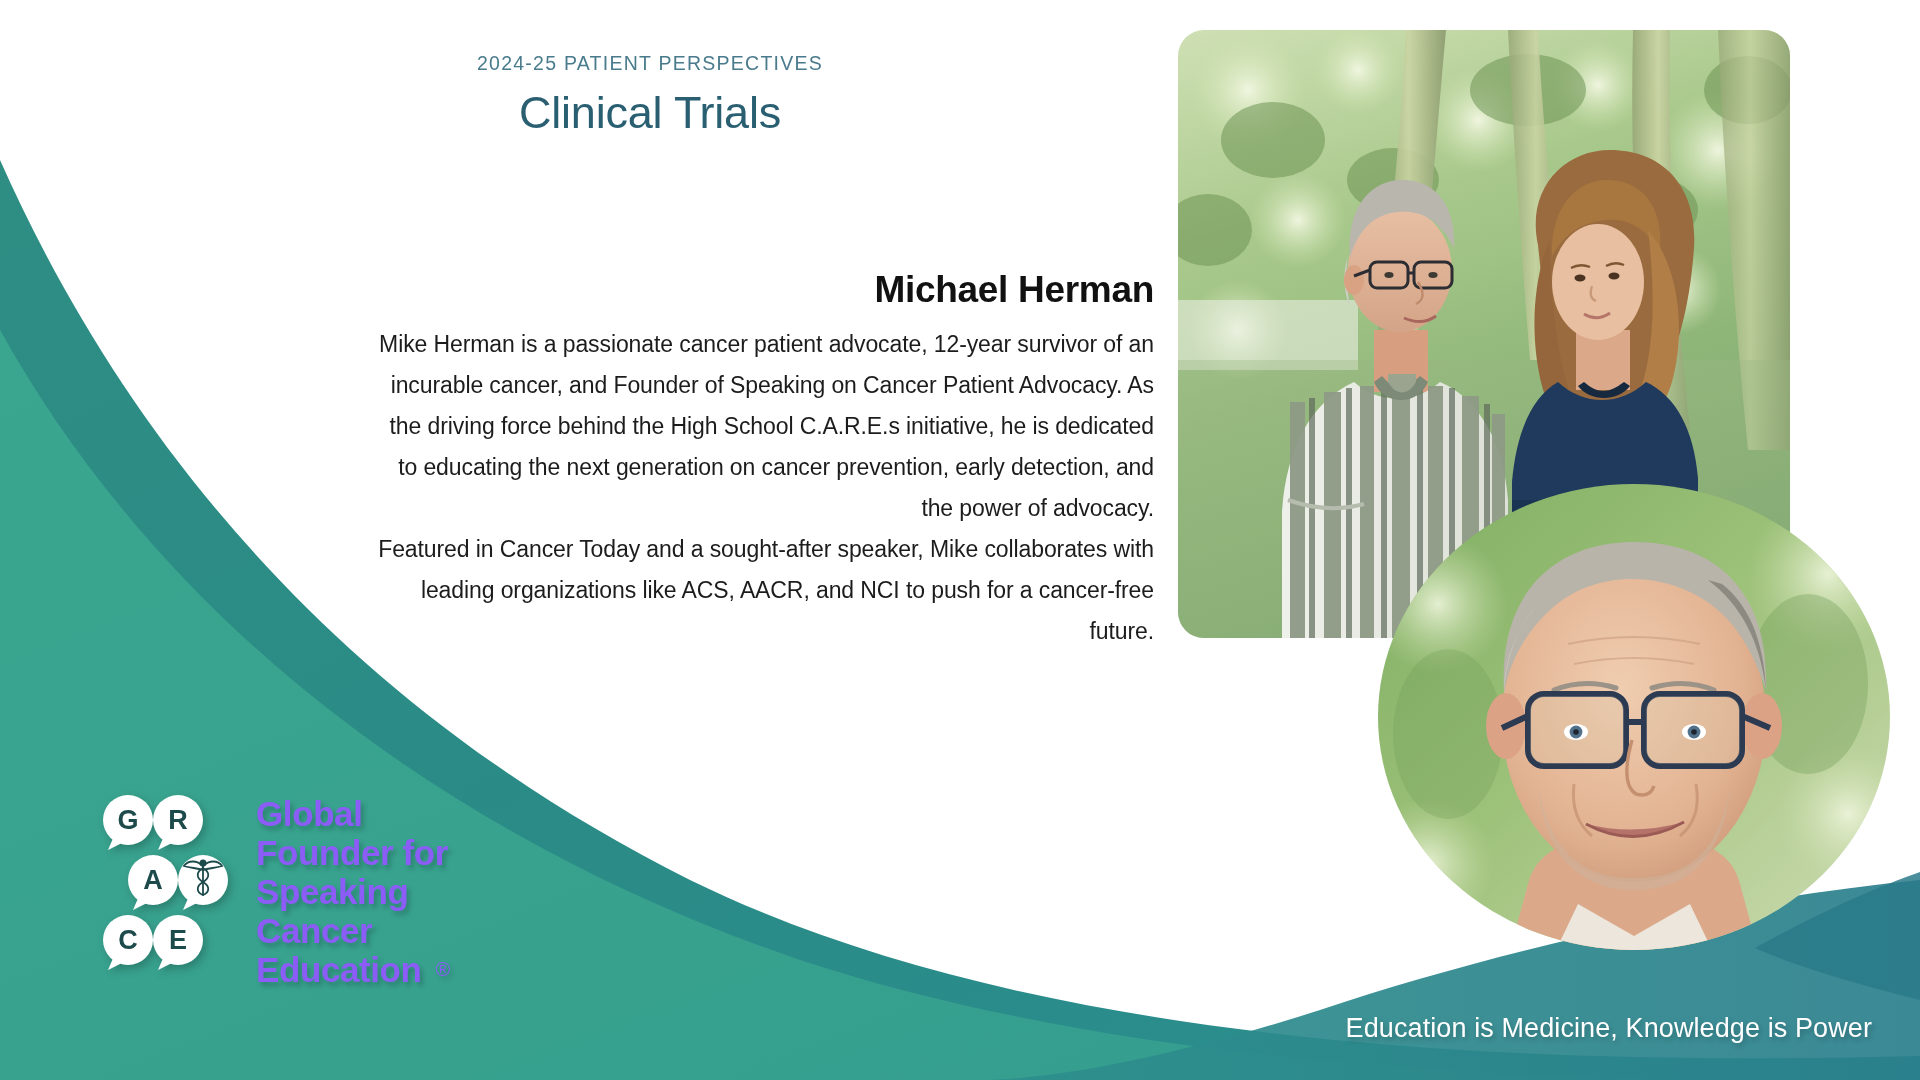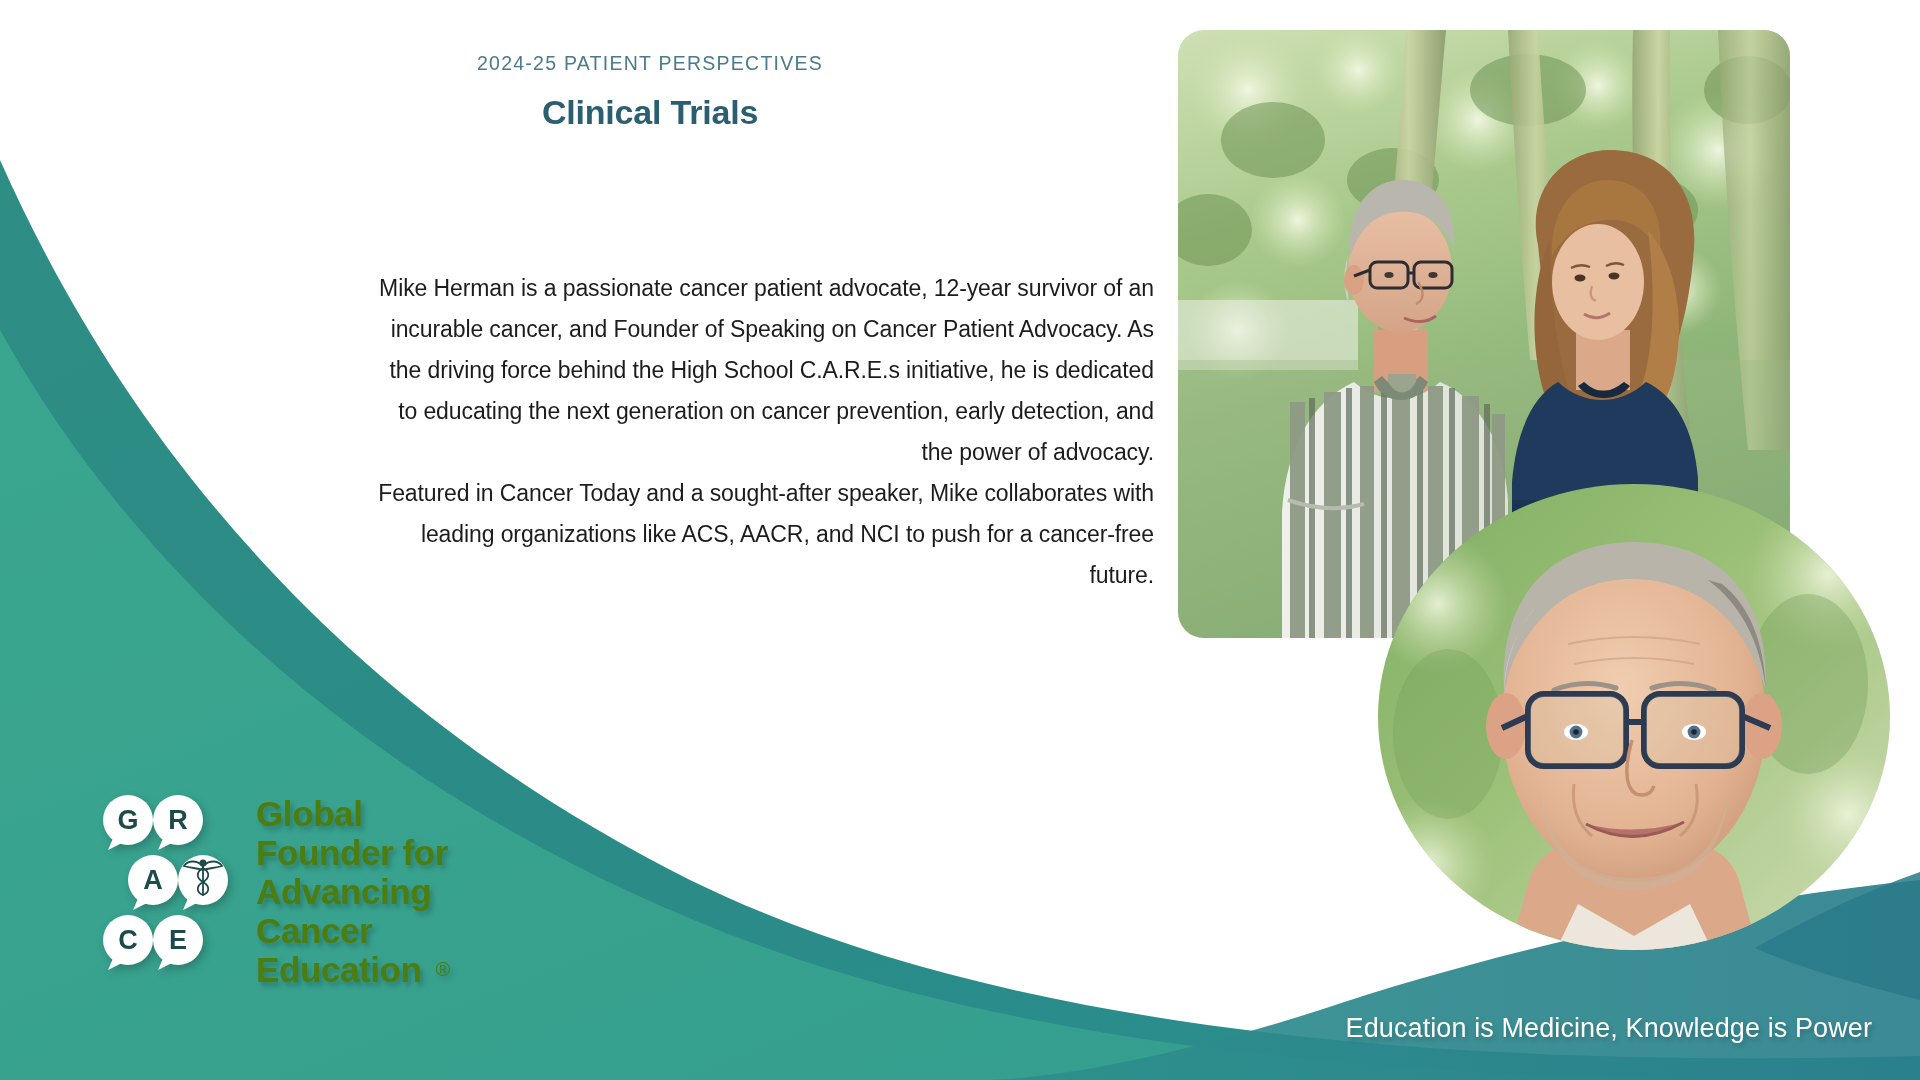--- a/index.html
+++ b/index.html
@@ -30,23 +30,23 @@
   .eyebrow {
     font-size:19.5px;
     letter-spacing:1.25px;
     color:#4a7b8c;
     font-weight:400;
     text-transform:uppercase;
     white-space:nowrap;
   }
   .slide-title {
     margin-top:12px;
-    font-size:34px;
+    font-size:45px;
     line-height:51px;
-    font-weight:700;
+    font-weight:400;
     color:#2a5f72;
     text-shadow:0 0 10px rgba(255,255,255,0.95), 0 0 18px rgba(255,255,255,0.8);
     letter-spacing:-0.2px;
   }
   .slide-title .line2 { display:block; }
 
   
   .speaker-block {
     position:absolute;
     left:374px; top:268px; width:780px;
@@ -96,21 +96,21 @@
     position:absolute;
     left:100px; top:792px;
     z-index:8;
     display:flex;
     align-items:flex-start;
     gap:26px;
   }
   .logo-mark { position:relative; width:130px; height:180px; }
   .logo-mark svg { display:block; filter:drop-shadow(3px 4px 4px rgba(0,0,0,0.22)); }
   .logo-text {
-    color:#4d7c0f;
+    color:#8b5cf6;
     font-weight:bold;
     font-size:35px;
     line-height:39px;
     letter-spacing:-0.4px;
     text-shadow:3px 4px 5px rgba(0,0,0,0.22);
     padding-top:2px;
   }
   .logo-text .ln { display:block; white-space:nowrap; }
   .logo-reg {
     display:inline-block;
@@ -168,20 +168,21 @@
   </div>
 
   <div class="header-block">
     <div class="eyebrow">2024-25 PATIENT PERSPECTIVES</div>
     <div class="slide-title">
       <span class="line1">Clinical Trials</span>
     </div>
   </div>
 
   <div class="speaker-block">
+    <div class="speaker-name">Michael Herman</div>
     <p class="bio-para">Mike Herman is a passionate cancer patient advocate, 12-year survivor of an incurable cancer, and Founder of Speaking on Cancer Patient Advocacy. As the driving force behind the High School C.A.R.E.s initiative, he is dedicated to educating the next generation on cancer prevention, early detection, and the power of advocacy.</p>
     <p class="bio-para">Featured in Cancer Today and a sought-after speaker, Mike collaborates with leading organizations like ACS, AACR, and NCI to push for a cancer-free future.</p>
   </div>
 
   <div class="photo-square">
     <svg width="612" height="608" viewBox="0 0 612 608" xmlns="http://www.w3.org/2000/svg">
       <defs>
         <linearGradient id="folBg" x1="0" y1="0" x2="0.3" y2="1">
           <stop offset="0%" stop-color="#cfe0b4"></stop>
           <stop offset="35%" stop-color="#a9c98c"></stop>
@@ -438,21 +439,21 @@
           <circle cx="78" cy="148" r="25" fill="#ffffff"></circle>
           <path d="M64,164 L58,178 L76,169 Z" fill="#ffffff"></path>
           <text x="78" y="157" font-family="Liberation Sans, sans-serif" font-size="27" font-weight="bold" fill="#1d4a4a" text-anchor="middle">E</text>
         </g>
       </svg>
     </div>
 
     <div class="logo-text">
       <span class="ln">Global</span>
       <span class="ln">Founder for</span>
-      <span class="ln">Advancing</span>
+      <span class="ln">Speaking</span>
       <span class="ln">Cancer</span>
       <span class="ln">
         <span>Education</span><span class="logo-reg">®</span>
       </span>
     </div>
   </div>
 
   <div class="tagline">Education is Medicine, Knowledge is Power</div>
 
 </div>

